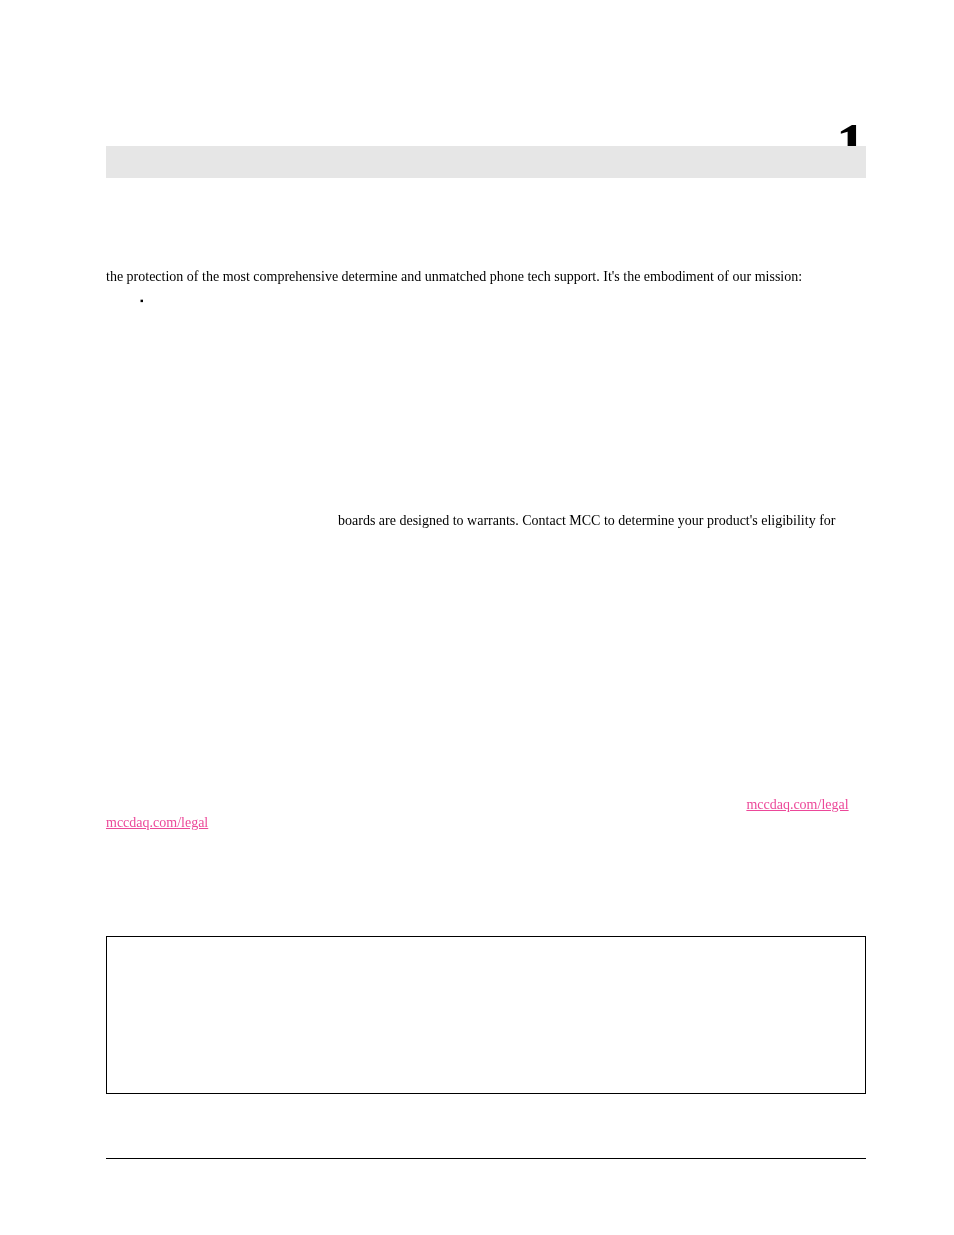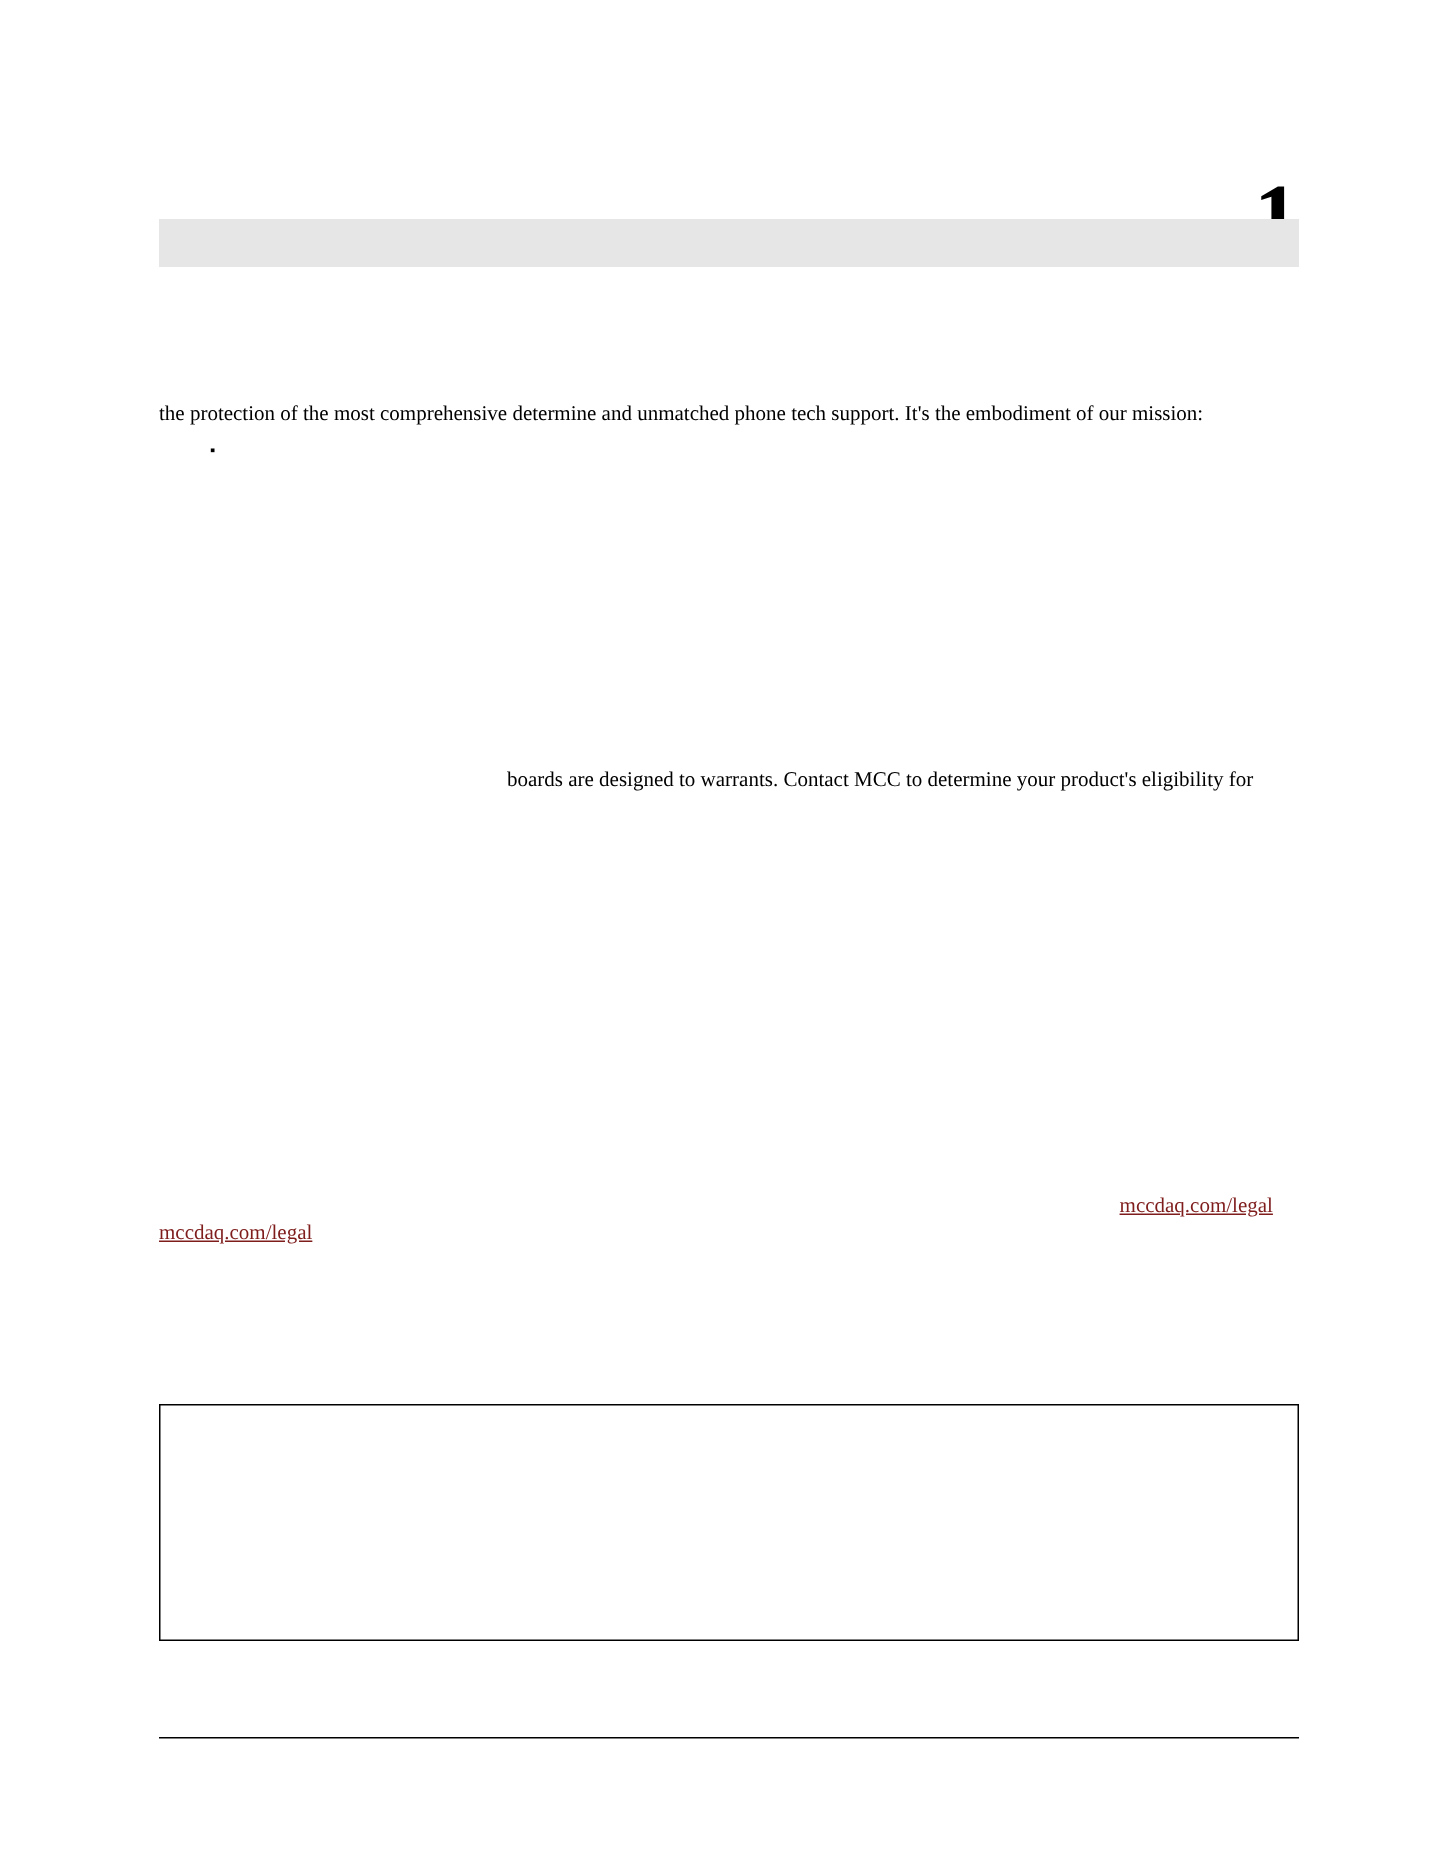--- a/index.html
+++ b/index.html
@@ -76,21 +76,21 @@
     font-family: Arial, Helvetica, sans-serif;
     font-weight: bold;
     margin-top: 30px;
   }
   .italic-para {
     font-style: italic;
     font-size: 14px;
     line-height: 1.33;
   }
   .link {
-    color: #7f1d1d;
+    color: #ec4899;
     text-decoration: underline;
   }
   .info-box {
     border: 1px solid #000;
     margin-top: 22px;
     padding: 8px 10px 12px 10px;
   }
   .info-title {
     font-family: Arial, Helvetica, sans-serif;
     font-weight: bold;

